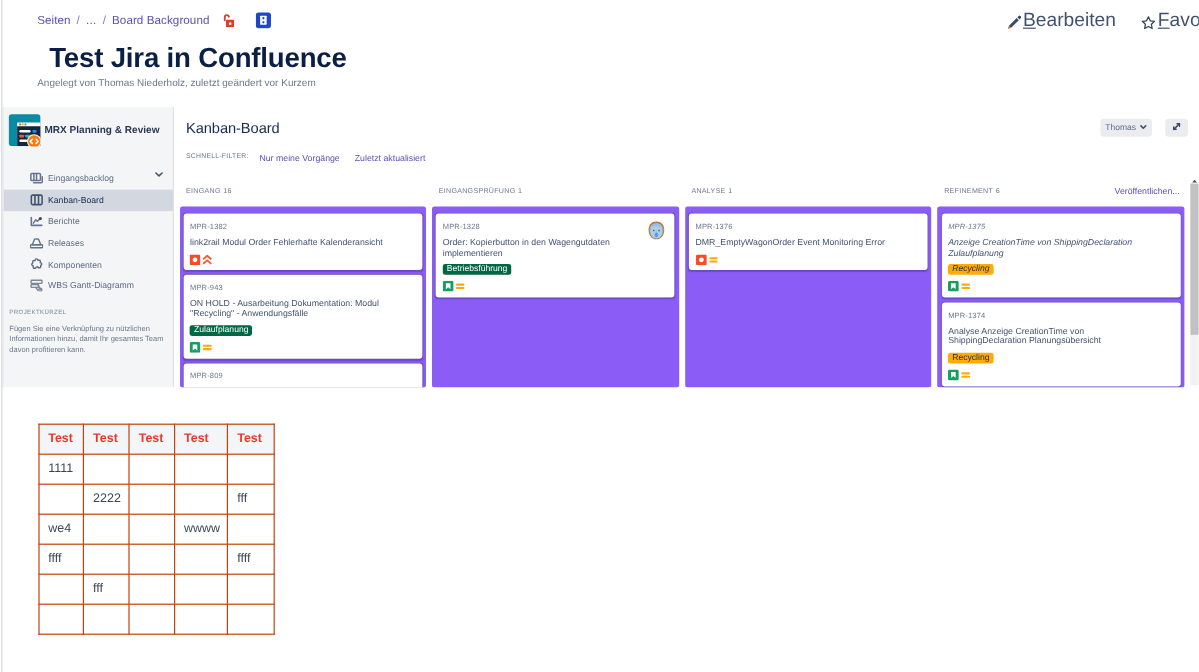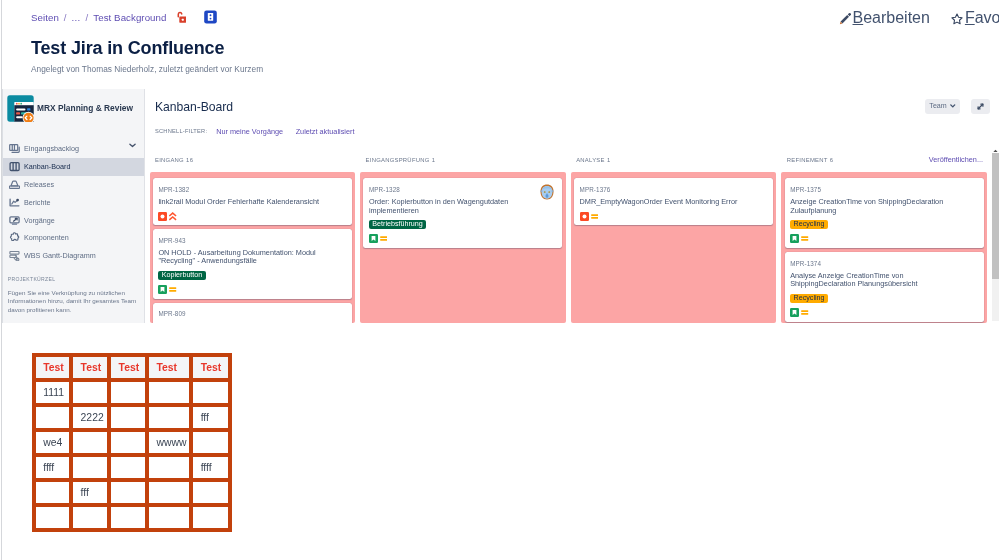--- a/index.html
+++ b/index.html
@@ -12,21 +12,21 @@
   
   .breadcrumb{position:absolute;left:31px;top:9px;height:17px;
       display:flex;align-items:center;font-size:9.7px;color:#5243aa;letter-spacing:.06px;}
   .bc-link{color:#5e4db2;text-decoration:none;white-space:nowrap;}
   .bc-ell{letter-spacing:0.3px;}
   .bc-sep{color:#8777c2;margin:0 5.0px;}
   .bc-icons{display:flex;align-items:center;margin-left:9px;margin-top:-1px;}
   .bc-icons > span{display:flex;align-items:center;}
   .bc-icons > span + span{margin-left:18px;}
 
-  .page-title{position:absolute;left:31px;top:37px;font-size:18px;
+  .page-title{position:absolute;left:41px;top:37px;font-size:23px;
       font-weight:bold;color:#0b1f44;letter-spacing:-0.15px;line-height:22px;}
   .page-meta{position:absolute;left:31px;top:64px;font-size:8.3px;color:#6b778c;letter-spacing:.02px;}
 
   .header-actions{position:absolute;left:839px;top:10px;height:16px;
       display:flex;align-items:center;font-size:16px;color:#42526e;}
   .ha-item{display:flex;align-items:center;cursor:pointer;}
   .ha-item + .ha-item{margin-left:21.5px;}
   .ha-item:last-child{margin-left:20px;}
   .ha-item > span:first-child{display:flex;align-items:center;margin-right:1.5px;}
   .ha-label{color:#42526e;}
@@ -37,21 +37,21 @@
   .jira-left-rule{position:absolute;left:0;top:0;width:1px;height:234px;background:#dcdfe4;}
 
   
   .j-sidebar{position:absolute;left:1px;top:0;width:142px;height:234px;
       background:#f4f5f7;}
   .j-sidebar:after{content:"";position:absolute;right:0;top:0;width:1px;height:234px;background:#dfe1e6;}
   .proj-head{display:flex;align-items:center;padding:6px 0 0 4px;}
   .proj-head > span:first-child{flex:0 0 auto;display:flex;}
   .proj-name{font-size:8.35px;font-weight:bold;color:#29384f;line-height:11px;margin-left:3px;letter-spacing:.02px;}
   .nav-list{margin-top:18px;}
-  .nav-item{display:flex;align-items:center;height:17.8px;padding-left:5px;
+  .nav-item{display:flex;align-items:center;height:17.8px;padding-left:21px;
       font-size:7.2px;color:#5e6c84;position:relative;cursor:pointer;letter-spacing:.01px;}
   .nav-item .nav-ico{width:12px;height:12px;display:flex;align-items:center;
       justify-content:center;margin-right:4px;flex:0 0 12px;}
   .nav-item.selected{background:#d3d7e0;color:#172b4d;}
   .nav-chev{position:absolute;right:9px;top:3px;display:flex;}
   .sb-section{margin-top:11px;padding-left:4.8px;padding-right:3px;}
   .sb-section-title{font-size:5.1px;letter-spacing:.3px;color:#7a8699;
       text-transform:uppercase;font-weight:normal;}
   .sb-section-body{margin-top:7px;font-size:6.25px;line-height:8.7px;color:#6b778c;width:132px;}
 
@@ -71,21 +71,21 @@
   .qf-link + .qf-link{margin-left:12.5px;}
 
   .cols-head{position:absolute;left:10px;top:67.5px;right:14px;height:16px;}
   .col-head{position:absolute;top:0;font-size:5.9px;color:#6b778c;
       letter-spacing:.25px;white-space:nowrap;}
   .col-head .cnt{margin-left:2.2px;}
   .publish-link{position:absolute;right:2px;top:-1.5px;font-size:7.3px;color:#5e4db2;cursor:pointer;}
 
   .cols{position:absolute;left:4.7px;top:82.5px;right:14px;bottom:0;}
   .col > .card:first-child{margin-top:0;}
-  .col{position:absolute;top:0;bottom:0;background:#fca5a5;border-radius:2px;
+  .col{position:absolute;top:0;bottom:0;background:#8b5cf6;border-radius:2px;
       overflow:hidden;}
   .card{position:absolute;left:3.2px;right:3.2px;background:#fff;border-radius:2.5px;
       box-shadow:0 1px 1px rgba(9,30,66,.25),0 0 1px rgba(9,30,66,.31);
       padding:8.7px 6px 4.3px 5.5px;box-sizing:border-box;}
   .card-key{font-size:6.3px;color:#6b778c;letter-spacing:.1px;line-height:5px;}
   .card-sum{font-size:7.3px;color:#42526e;line-height:8.3px;margin-top:6.5px;width:175px;}
   .card-labels{margin-top:5.2px;line-height:0;}
   .lbl{display:inline-block;font-size:7.15px;color:#fff;border-radius:2px;
       padding:0 3.4px;line-height:9.3px;height:9.3px;}
   .card-foot{margin-top:5.0px;display:flex;align-items:center;height:9px;}
@@ -94,37 +94,37 @@
   .card-avatar{position:absolute;right:7px;top:5.8px;width:16px;height:16px;display:flex;}
 
   .scrollbar{position:absolute;right:0;top:59px;width:7px;height:175px;background:#fff;}
   .sb-track{position:absolute;left:0;top:5px;width:7px;bottom:2.5px;background:#f1f1f1;}
   .sb-thumb{position:absolute;left:0;top:0;width:7px;height:126px;background:#c1c1c1;}
   .sb-up{position:absolute;left:0;top:0;width:7px;height:5px;
       display:flex;align-items:center;justify-content:center;background:#fff;}
 
   
   .tbl{position:absolute;left:31.7px;top:352.7px;border-collapse:collapse;table-layout:fixed;width:196.3px;}
-  .tbl td,.tbl th{border:4px solid #c2410c;height:25px;box-sizing:border-box;
+  .tbl td,.tbl th{border:1px solid #c2410c;height:25px;box-sizing:border-box;
       padding:0 7.5px;font-size:10.4px;color:#3b4554;vertical-align:middle;line-height:13px;}
   .tbl th{background:#f4f5f7;color:#e8372c;font-weight:bold;font-size:10.4px;
       text-align:left;}
 </style>
 </head>
 <body>
 
 <div class="page">
   <div class="page-left-rule"></div>
 
   <div class="breadcrumb">
     <a class="bc-link">Seiten</a>
     <span class="bc-sep">/</span>
     <a class="bc-link bc-ell">...</a>
     <span class="bc-sep">/</span>
-    <a class="bc-link">Test Background</a>
+    <a class="bc-link">Board Background</a>
     <span class="bc-icons">
       <span class="ico-unlock" style="margin-top:-2px">
         <svg width="11" height="13" viewBox="0 0 11 13">
           <path d="M3.3 6.8 V4.35 a1.75 1.75 0 0 1 3.45 -0.45" fill="none" stroke="#d9402b" stroke-width="1.55" stroke-linecap="round"></path>
           <rect x="4.3" y="6.5" width="6.9" height="6.2" rx="0.6" fill="#d9402b"></rect>
           <rect x="6.8" y="8.8" width="2.0" height="1.9" rx="0.35" fill="#ffffff"></rect>
         </svg>
       </span>
       <span class="ico-restrict">
         <svg width="13" height="14" viewBox="0 0 13 14">
@@ -218,46 +218,35 @@
             <svg width="11" height="11" viewBox="0 0 11 11">
               <rect x="1.1" y="1.6" width="9.0" height="7.9" rx="1.1" fill="none" stroke="#42526e" stroke-width="1.3"></rect>
               <path d="M4.1 1.6 v7.9 M7.1 1.6 v7.9" stroke="#42526e" stroke-width="1.3"></path>
             </svg>
           </span>
           <span>Kanban-Board</span>
         </div>
         <div class="nav-item">
           <span class="nav-ico">
             <svg width="11" height="11" viewBox="0 0 11 11">
-              <path d="M1.1 7.0 h8.8 a0.75 .75 0 0 1 .75 .75 v0.9 a.75 .75 0 0 1 -.75 .75 H1.1 a.75 .75 0 0 1 -.75 -.75 V7.75 a.75 .75 0 0 1 .75 -.75 Z" fill="none" stroke="#66758f" stroke-width="1.2"></path>
-              <path d="M1.9 6.9 L3.7 2.6 a.8 .8 0 0 1 .75 -.5 h2.0 a.8 .8 0 0 1 .75 .5 L9.0 6.9 Z" fill="none" stroke="#66758f" stroke-width="1.2" stroke-linejoin="round"></path>
-            </svg>
-          </span>
-          <span>Releases</span>
+              <path d="M1.1 2.2 v6.6 h8.8" fill="none" stroke="#66758f" stroke-width="1.35" stroke-linecap="round" stroke-linejoin="round"></path>
+              <path d="M2.8 7.0 L4.7 4.2 L6.1 5.4 L8.5 3.2" fill="none" stroke="#66758f" stroke-width="1.25" stroke-linecap="round" stroke-linejoin="round"></path>
+              <circle cx="8.6" cy="3.1" r="1.35" fill="#3d4c66"></circle>
+            </svg>
+          </span>
+          <span>Berichte</span>
         </div>
         <div class="nav-item">
           <span class="nav-ico">
             <svg width="11" height="11" viewBox="0 0 11 11">
-              <path d="M1.1 2.2 v6.6 h8.8" fill="none" stroke="#66758f" stroke-width="1.35" stroke-linecap="round" stroke-linejoin="round"></path>
-              <path d="M2.8 7.0 L4.7 4.2 L6.1 5.4 L8.5 3.2" fill="none" stroke="#66758f" stroke-width="1.25" stroke-linecap="round" stroke-linejoin="round"></path>
-              <circle cx="8.6" cy="3.1" r="1.35" fill="#3d4c66"></circle>
-            </svg>
-          </span>
-          <span>Berichte</span>
-        </div>
-        <div class="nav-item">
-          <span class="nav-ico">
-            <svg width="11" height="11" viewBox="0 0 11 11">
-              <rect x="0.9" y="1.9" width="9.2" height="5.9" rx="1.0" fill="none" stroke="#66758f" stroke-width="1.3"></rect>
-              <path d="M2.9 8.0 h5.2 v1.6 a0.5 .5 0 0 1 -.5 .5 H3.4 a.5 .5 0 0 1 -.5 -.5 Z" fill="#8b97ac"></path>
-              <path d="M7.9 3.4 L4.5 6.2" stroke="#3d4c66" stroke-width="1.25" stroke-linecap="round"></path>
-              <path d="M6.3 3.4 h1.8 v1.6" fill="none" stroke="#3d4c66" stroke-width="1.1" stroke-linecap="round" stroke-linejoin="round"></path>
-            </svg>
-          </span>
-          <span>Vorgänge</span>
+              <path d="M1.1 7.0 h8.8 a0.75 .75 0 0 1 .75 .75 v0.9 a.75 .75 0 0 1 -.75 .75 H1.1 a.75 .75 0 0 1 -.75 -.75 V7.75 a.75 .75 0 0 1 .75 -.75 Z" fill="none" stroke="#66758f" stroke-width="1.2"></path>
+              <path d="M1.9 6.9 L3.7 2.6 a.8 .8 0 0 1 .75 -.5 h2.0 a.8 .8 0 0 1 .75 .5 L9.0 6.9 Z" fill="none" stroke="#66758f" stroke-width="1.2" stroke-linejoin="round"></path>
+            </svg>
+          </span>
+          <span>Releases</span>
         </div>
         <div class="nav-item">
           <span class="nav-ico">
             <svg width="11" height="11" viewBox="0 0 11 11">
               <path d="M4.3 1.55 a1.15 1.15 0 0 1 2.25 0.35 h1.45 a.55 .55 0 0 1 .55 .55 V3.9 a1.15 1.15 0 0 1 .35 2.25 v1.45 a.55 .55 0 0 1 -.55 .55 H6.9 a1.15 1.15 0 0 0 -2.25 .35 H3.2 a.55 .55 0 0 1 -.55 -.55 V6.45 a1.15 1.15 0 0 1 -.35 -2.25 V2.75 a.55 .55 0 0 1 .55 -.55 h1.45 Z" fill="none" stroke="#5b6a83" stroke-width="1.15" stroke-linejoin="round"></path>
             </svg>
           </span>
           <span>Komponenten</span>
         </div>
         <div class="nav-item">
@@ -277,21 +266,21 @@
       <div class="sb-section">
         <div class="sb-section-title">PROJEKTKÜRZEL</div>
         <div class="sb-section-body">Fügen Sie eine Verknüpfung zu nützlichen Informationen hinzu, damit Ihr gesamtes Team davon profitieren kann.</div>
       </div>
     </div>
 
     <div class="j-board">
       <div class="board-title">Kanban-Board</div>
       <div class="board-tools">
         <span class="btn-sel">
-          <span>Team</span>
+          <span>Thomas</span>
           <span>
             <svg width="5.5" height="4" viewBox="0 0 5.5 4">
                 <path d="M0.8 0.9 L2.75 2.9 L4.7 0.9" fill="none" stroke="#42526e" stroke-width="1.35" stroke-linecap="round" stroke-linejoin="round"></path>
               </svg>
           </span>
         </span>
         <span class="btn-icon">
           <span>
             <svg width="9" height="9" viewBox="0 0 9 9">
               <path d="M2.2 6.8 L6.8 2.2" stroke="#3b4a63" stroke-width="1.25" stroke-linecap="round"></path>
@@ -331,21 +320,21 @@
                   <svg width="7.4" height="9" viewBox="0 0 7.4 9">
                     <path d="M0.9 3.5 L3.7 1.1 L6.5 3.5" fill="none" stroke="#ff5630" stroke-width="1.55" stroke-linecap="square"></path>
                     <path d="M0.9 7.4 L3.7 5.0 L6.5 7.4" fill="none" stroke="#ff5630" stroke-width="1.55" stroke-linecap="square"></path>
                   </svg>
                 </span>
               </div>
             </div>
             <div class="card" style="top: 57.5px;">
               <div class="card-key">MPR-943</div>
               <div class="card-sum">ON HOLD - Ausarbeitung Dokumentation: Modul "Recycling" - Anwendungsfälle</div>
-              <div class="card-labels"><span class="lbl" style="background:#006644;color:#fff">Kopierbutton</span></div>
+              <div class="card-labels"><span class="lbl" style="background:#006644;color:#fff">Zulaufplanung</span></div>
               <div class="card-foot">
                 <span>
                   <svg width="9" height="9" viewBox="0 0 9 9">
                     <rect x="0" y="0" width="9" height="9" rx="1.3" fill="#17a05d"></rect>
                     <path d="M2.6 2.1 h3.8 v4.9 L4.5 5.4 L2.6 7.0 Z" fill="#fff"></path>
                   </svg>
                 </span>
                 <span>
                   <svg width="7.4" height="9" viewBox="0 0 7.4 9">
                     <rect x="0.1" y="2.3" width="7.2" height="1.75" rx="0.5" fill="#ffab00"></rect>
@@ -409,21 +398,21 @@
                 <span>
                   <svg width="7.4" height="9" viewBox="0 0 7.4 9">
                     <rect x="0.1" y="2.3" width="7.2" height="1.75" rx="0.5" fill="#ffab00"></rect>
                     <rect x="0.1" y="5.1" width="7.2" height="1.75" rx="0.5" fill="#ffab00"></rect>
                   </svg>
                 </span>
               </div>
             </div>
           </div>
           <div class="col" style="left: 631.8px; width: 205.3px;">
-            <div class="card" style="top: 6.7px;">
+            <div class="card" style="top: 6.7px; font-style: italic;">
               <div class="card-key">MPR-1375</div>
               <div class="card-sum">Anzeige CreationTime von ShippingDeclaration Zulaufplanung</div>
               <div class="card-labels"><span class="lbl" style="background:#ffab00;color:#172b4d">Recycling</span></div>
               <div class="card-foot">
                 <span>
                   <svg width="9" height="9" viewBox="0 0 9 9">
                     <rect x="0" y="0" width="9" height="9" rx="1.3" fill="#17a05d"></rect>
                     <path d="M2.6 2.1 h3.8 v4.9 L4.5 5.4 L2.6 7.0 Z" fill="#fff"></path>
                   </svg>
                 </span>

